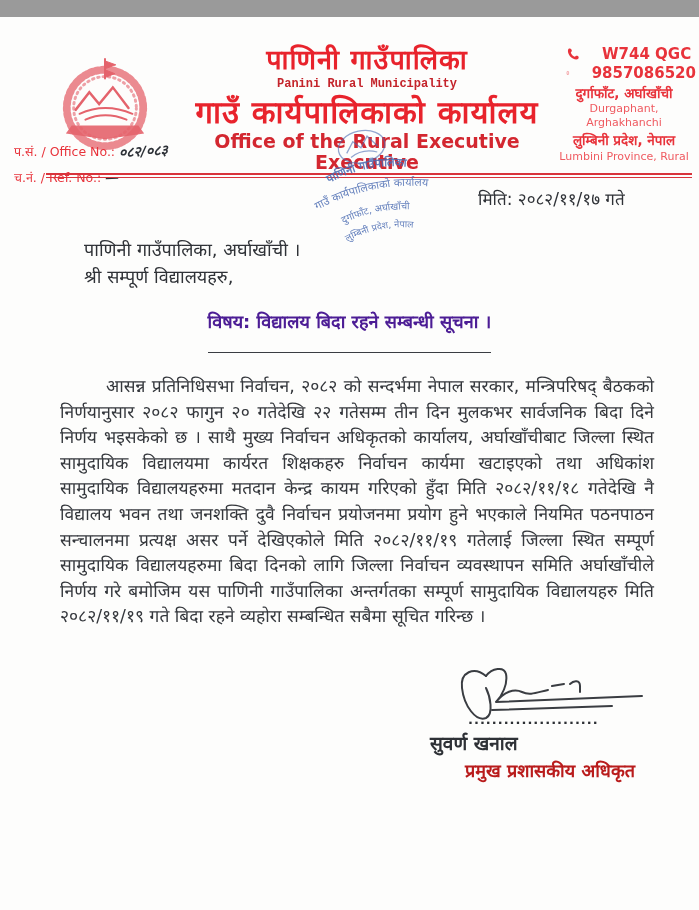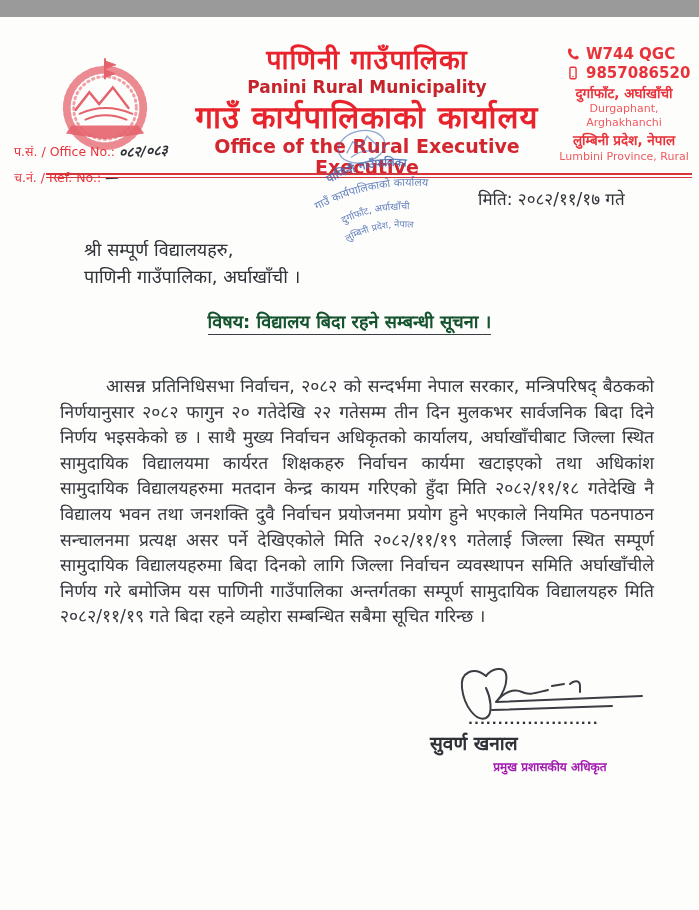--- a/index.html
+++ b/index.html
@@ -12,49 +12,49 @@
     width:699px;height:910px;
     margin:17px auto;
     background:#fdfdfc;
     overflow:hidden;
     color:#35373b;
   }
   
   .emblem{position:absolute;left:46px;top:40px;width:118px;height:94px;}
   .head-center{position:absolute;left:162px;top:28px;width:410px;text-align:center;line-height:1.1;}
   .h-np1{font-size:27px;font-weight:bold;color:#e8232c;letter-spacing:1px;}
-  .h-en1{font-size:17px;font-weight:bold;color:#c4242b;margin-top:3px;}
+  .h-en1{font-size:12px;font-weight:bold;color:#c4242b;margin-top:3px;font-family:Liberation Mono, monospace;}
   .h-np2{font-size:31px;font-weight:bold;color:#e8232c;margin-top:4px;letter-spacing:1px;}
   .h-en2{font-size:19px;font-weight:bold;color:#d32730;margin-top:2px;}
   .contact{position:absolute;left:552px;top:28px;width:144px;text-align:center;color:#e8333b;line-height:1.25;}
-  .c-row{display:flex;align-items:center;justify-content:flex-start;gap:6px;font-weight:bold;font-size:15px;padding-left:14px;}
+  .c-row{display:flex;align-items:center;justify-content:flex-start;gap:22px;font-weight:bold;font-size:15px;padding-left:14px;}
   .c-np{font-size:13.5px;font-weight:bold;margin-top:2px;}
   .c-en{font-size:11px;margin-top:1px;color:#ef5a60;}
   .icon{display:inline-block;width:14px;height:14px;}
   
   .refs{position:absolute;left:14px;top:122px;font-size:12.5px;color:#e8333b;line-height:1.85;}
   .hand{font-family:"DejaVu Serif","Liberation Serif",serif;font-style:italic;color:#2e3238;font-size:14px;display:inline-block;transform:rotate(-3deg);font-weight:bold;}
   .rule{position:absolute;left:46px;top:156px;width:646px;height:2px;border-top:2px solid #d8343c;border-bottom:1px solid #d8343c;}
   
   .stamp{position:absolute;left:283px;top:104px;width:176px;height:140px;transform:rotate(-12deg);opacity:.85;pointer-events:none;}
   
   .dateline{position:absolute;left:478px;top:170px;font-size:17px;color:#2f3237;}
   .addressee{position:absolute;left:84px;top:219px;font-size:18px;line-height:27px;color:#2f3237;}
   .subject-wrap{position:absolute;left:0;top:292px;width:699px;text-align:center;}
-  .subject{font-size:18px;font-weight:600;color:#14532d;border-bottom:1.6px solid #3a3d42;padding-bottom:2px;}
+  .subject{font-size:18px;font-weight:600;color:#4c1d95;border-bottom:1.6px solid #3a3d42;padding-bottom:20px;}
   .body-text{
     position:absolute;left:60px;top:357px;width:594px;
     font-size:17.4px;line-height:25.6px;
     text-align:justify;text-indent:46px;color:#34373c;
   }
   
   .sig-svg{position:absolute;left:452px;top:645px;width:220px;height:66px;}
   .sig-dots{position:absolute;left:468px;top:695px;width:150px;letter-spacing:1px;font-size:13px;color:#2c2f34;font-weight:bold;overflow:hidden;white-space:nowrap;}
   .sig-name{position:absolute;left:430px;top:713px;width:240px;text-align:left;font-size:19px;font-weight:600;color:#2e3136;}
-  .sig-title{position:absolute;left:408px;top:741px;width:284px;text-align:center;font-size:12px;font-weight:600;color:#a21caf;}
+  .sig-title{position:absolute;left:408px;top:741px;width:284px;text-align:center;font-size:18px;font-weight:600;color:#b91c1c;}
 </style>
 </head>
 <body>
 
 <div class="page">
 
   <svg class="emblem" viewBox="0 0 120 96">
     <g stroke="#e4636c" fill="none" stroke-linecap="round">
 
       <circle cx="60" cy="52" r="39" stroke-width="8" stroke-dasharray="2.5 3.5" opacity="0.75"></circle>
@@ -127,22 +127,22 @@
       <text font-size="13.5" font-weight="bold"><textPath href="#arc1" startOffset="50%" text-anchor="middle">पाणिनी गाउँपालिका</textPath></text>
       <text font-size="13"><textPath href="#arc2" startOffset="50%" text-anchor="middle">गाउँ कार्यपालिकाको कार्यालय</textPath></text>
       <text font-size="11.5"><textPath href="#arc3" startOffset="50%" text-anchor="middle">दुर्गाफाँट, अर्घाखाँची</textPath></text>
       <text font-size="11"><textPath href="#arc4" startOffset="50%" text-anchor="middle">लुम्बिनी प्रदेश, नेपाल</textPath></text>
     </g>
   </svg>
 
   <div class="dateline">मिति: २०८२/११/१७ गते</div>
 
   <div class="addressee">
+    <div>पाणिनी गाउँपालिका, अर्घाखाँची ।</div>
     <div>श्री सम्पूर्ण विद्यालयहरु,</div>
-    <div>पाणिनी गाउँपालिका, अर्घाखाँची ।</div>
   </div>
 
   <div class="subject-wrap">
     <span class="subject">विषय: विद्यालय बिदा रहने सम्बन्धी सूचना ।</span>
   </div>
 
   <div class="body-text">आसन्न प्रतिनिधिसभा निर्वाचन, २०८२ को सन्दर्भमा नेपाल सरकार, मन्त्रिपरिषद् बैठकको निर्णयानुसार २०८२ फागुन २० गतेदेखि २२ गतेसम्म तीन दिन मुलकभर सार्वजनिक बिदा दिने निर्णय भइसकेको छ । साथै मुख्य निर्वाचन अधिकृतको कार्यालय, अर्घाखाँचीबाट जिल्ला स्थित सामुदायिक विद्यालयमा कार्यरत शिक्षकहरु निर्वाचन कार्यमा खटाइएको तथा अधिकांश सामुदायिक विद्यालयहरुमा मतदान केन्द्र कायम गरिएको हुँदा मिति २०८२/११/१८ गतेदेखि नै विद्यालय भवन तथा जनशक्ति दुवै निर्वाचन प्रयोजनमा प्रयोग हुने भएकाले नियमित पठनपाठन सन्चालनमा प्रत्यक्ष असर पर्ने देखिएकोले मिति २०८२/११/१९ गतेलाई जिल्ला स्थित सम्पूर्ण सामुदायिक विद्यालयहरुमा बिदा दिनको लागि जिल्ला निर्वाचन व्यवस्थापन समिति अर्घाखाँचीले निर्णय गरे बमोजिम  यस पाणिनी गाउँपालिका अन्तर्गतका सम्पूर्ण सामुदायिक विद्यालयहरु मिति २०८२/११/१९ गते बिदा रहने व्यहोरा सम्बन्धित सबैमा सूचित गरिन्छ ।</div>
 
   <svg class="sig-svg" viewBox="0 0 220 66">
     <g stroke="#3a3d42" fill="none" stroke-width="2" stroke-linecap="round">

